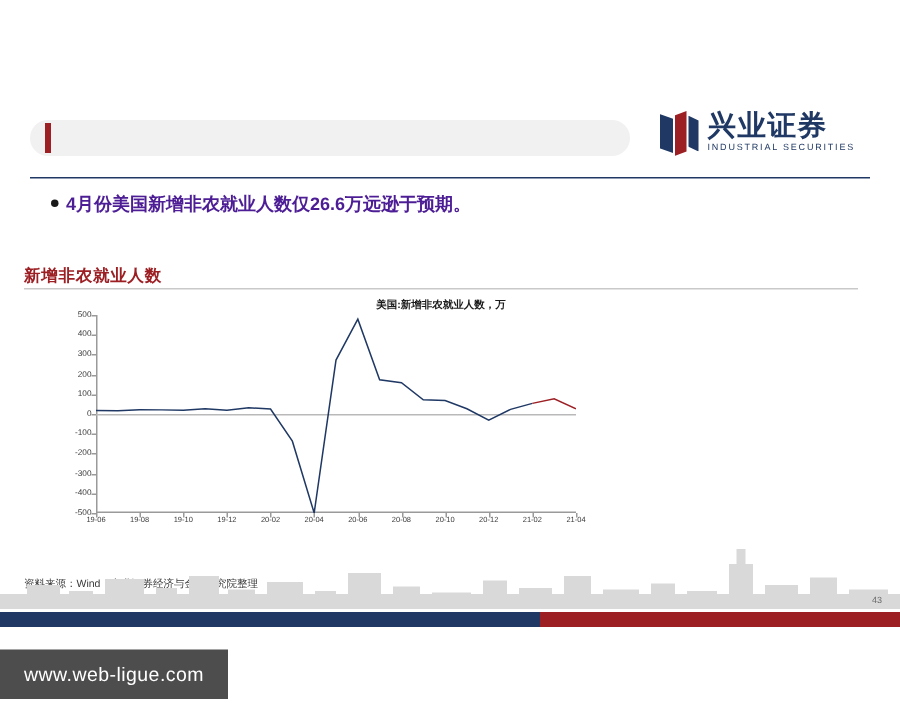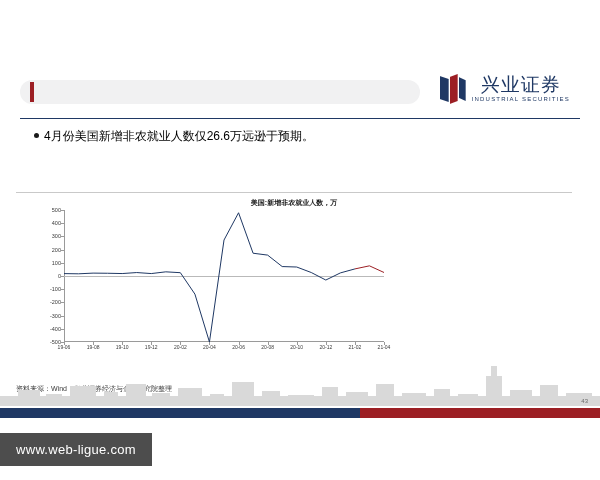--- a/index.html
+++ b/index.html
@@ -66,30 +66,30 @@
   .logo-mark{
     width:26px;height:30px;margin-right:6px;position:relative;
   }
   .logo-mark .p1{position:absolute;left:0;top:2px;width:9px;height:26px;background:#1f3864;
      clip-path:polygon(0 0,100% 12%,100% 100%,0 88%);}
   .logo-mark .p2{position:absolute;left:10px;top:0;width:8px;height:30px;background:#9c1f24;
      clip-path:polygon(0 10%,100% 0,100% 90%,0 100%);}
   .logo-mark .p3{position:absolute;left:19px;top:3px;width:7px;height:24px;background:#1f3864;
      clip-path:polygon(0 0,100% 14%,100% 100%,0 86%);}
   .logo-cn{
-    font-size:19px;font-weight:normal;color:#1f3864;letter-spacing:1px;line-height:20px;text-align:center;
+    font-size:19px;font-weight:bold;color:#1f3864;letter-spacing:1px;line-height:20px;
   }
   .logo-en{
     font-size:6px;color:#1f3864;letter-spacing:1.2px;line-height:9px;
   }
 
   
   .bullet{
     position:absolute;left:34px;top:128px;
-    font-size:12px;color:#000000;
+    font-size:12px;color:#4c1d95;font-weight:bold;
   }
   .bullet .dot{
     display:inline-block;width:5px;height:5px;border-radius:50%;
     background:#1a1a1a;margin-right:5px;vertical-align:2px;
   }
 
   
   .sub-title{
     position:absolute;left:16px;top:176px;
     font-size:11px;font-weight:bold;color:#9c1f24;
@@ -180,20 +180,21 @@
       </div>
     </div>
 
     <div class="header-rule"></div>
   </div>
 
   <div class="bullet">
     <span class="dot"></span><span>4月份美国新增非农就业人数仅26.6万远逊于预期。</span>
   </div>
 
+  <div class="sub-title">新增非农就业人数</div>
   <div class="sub-rule"></div>
 
   <div class="chart-panel">
     <div class="chart-title">美国:新增非农就业人数，万</div>
     <div class="plot" id="plot">
       <div class="plot-border"></div>
     <div class="ytick" style="top: 0px;">500</div>
         <div class="ytickmark" style="top: 0px;"></div>
         <div class="ytick" style="top: 13.2px;">400</div>
         <div class="ytickmark" style="top: 13.2px;"></div>

